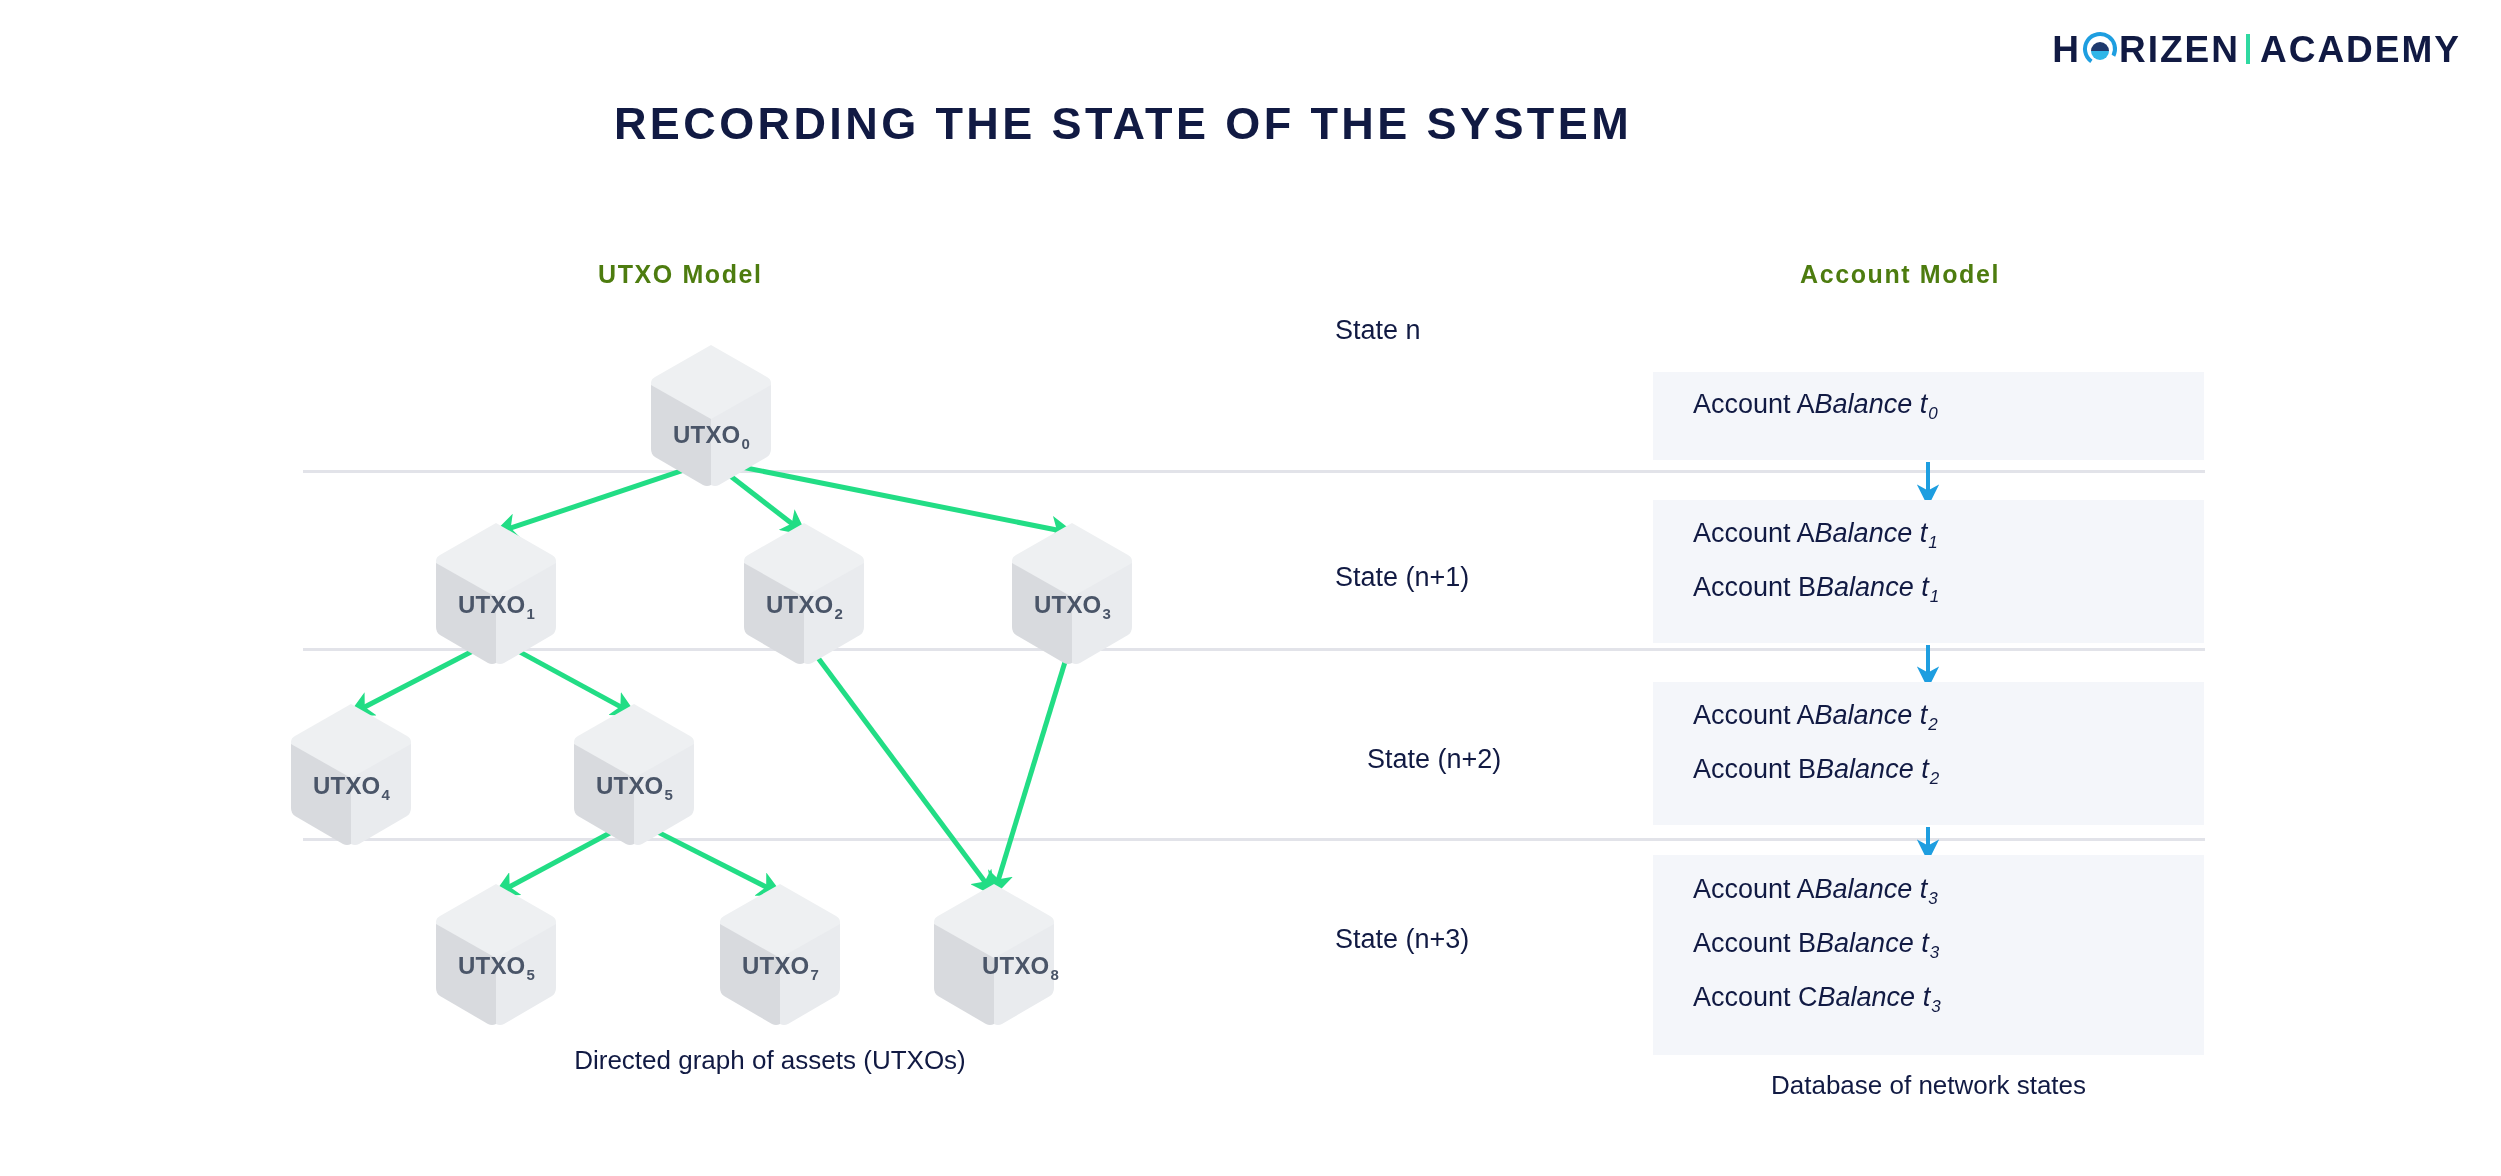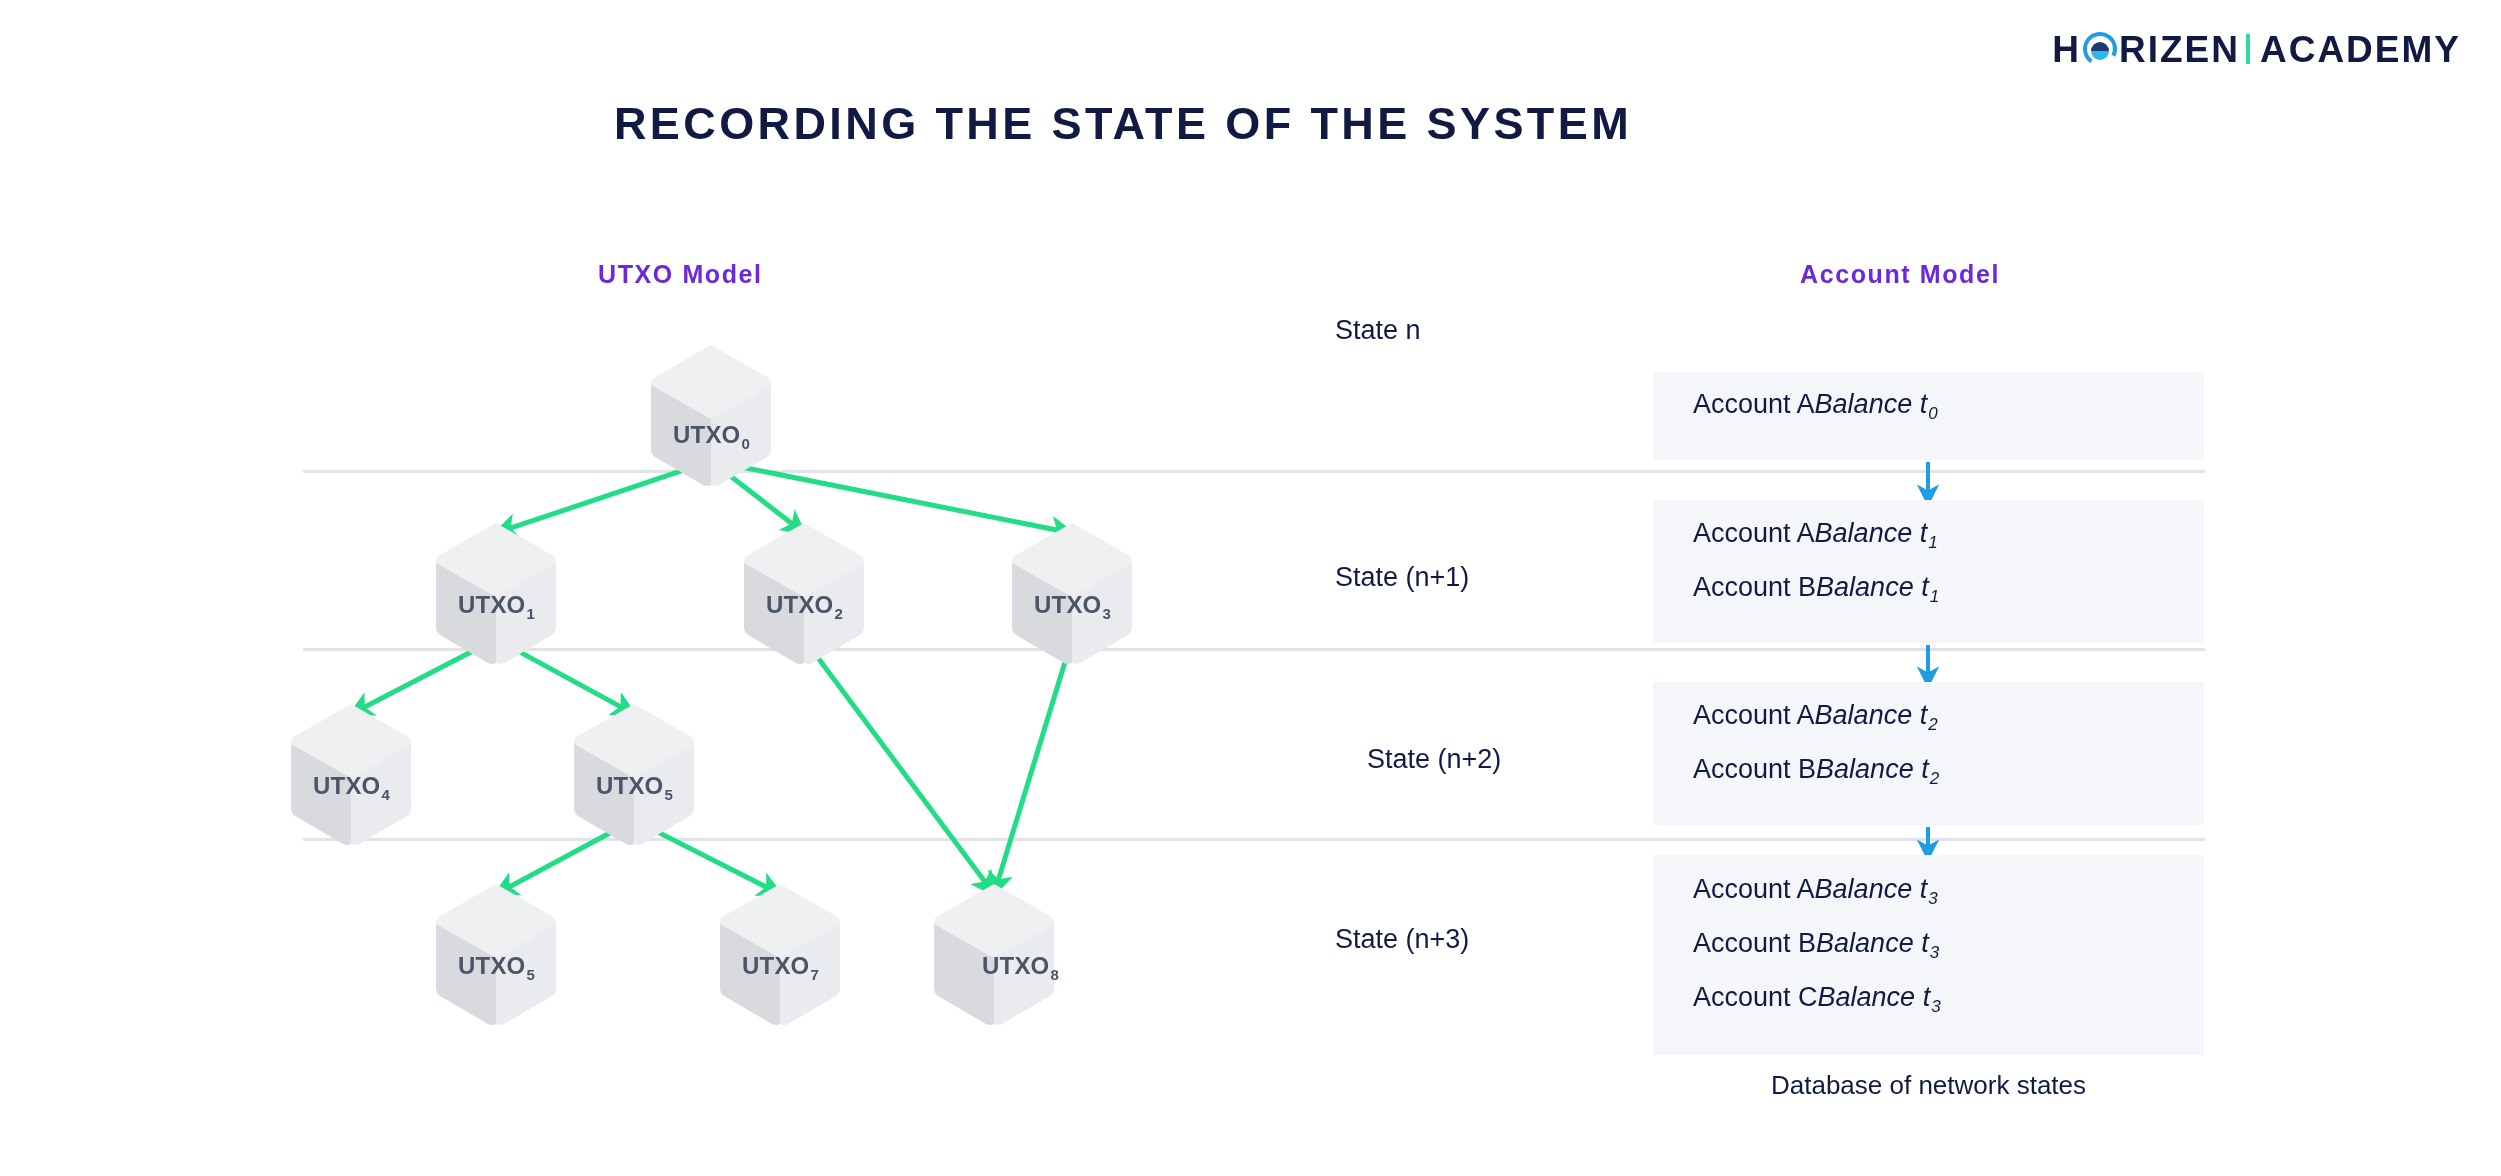--- a/index.html
+++ b/index.html
@@ -61,21 +61,21 @@
     letter-spacing: 3.4px;
     color: #111a43;
   }
 
   
   .col-heading {
     position: absolute;
     font-size: 25px;
     font-weight: bold;
     letter-spacing: 1.6px;
-    color: #6d28d9;
+    color: #4d7c0f;
     white-space: nowrap;
   }
   #heading-utxo  { top: 260px; left: 598px; }
   #heading-account { top: 260px; left: 1800px; }
 
   
   .divider {
     position: absolute;
     left: 303px;
     width: 1902px;
@@ -351,14 +351,15 @@
         <div class="account-balance"><span>Balance t</span><sub>3</sub></div>
       </div>
       <div class="account-row">
         <div class="account-name">Account C</div>
         <div class="account-balance"><span>Balance t</span><sub>3</sub></div>
       </div>
     </div>
   </div>
 
 <div class="caption" id="caption-utxo">
+  <div>Directed graph of assets (UTXOs)</div>
 </div>
 <div class="caption" id="caption-account">Database of network states</div>
 
 </body></html>

